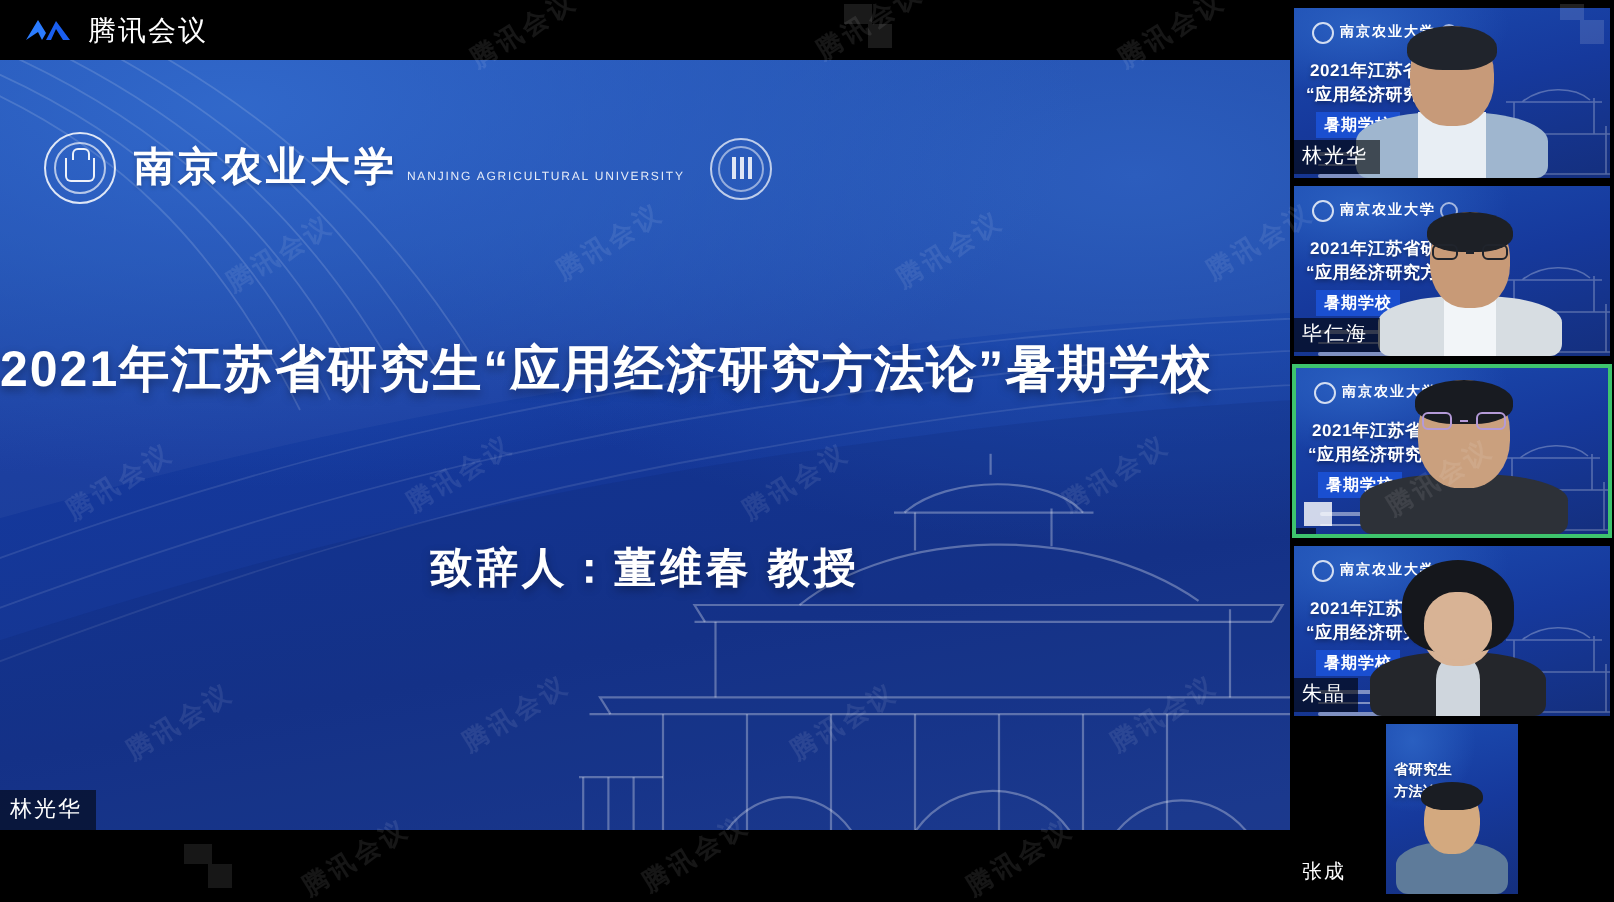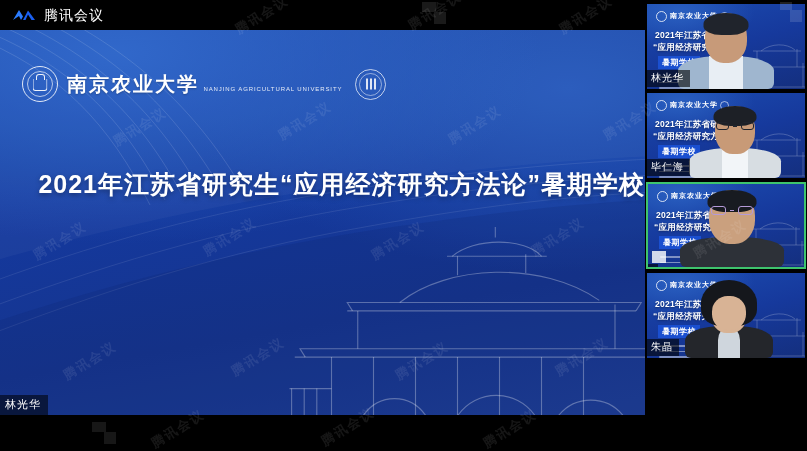--- a/index.html
+++ b/index.html
@@ -60,21 +60,21 @@
     text-shadow:0 1px 2px rgba(0,0,0,.25);
   }
   .uni-name-en { color:rgba(255,255,255,.88); font-size:6px; letter-spacing:.9px; margin-top:2px; }
   .seal2 { width:31px; height:31px; border-radius:50%; border:1.2px solid rgba(255,255,255,.7); position:relative; margin-left:4px; }
   .seal2:after{ content:""; position:absolute; inset:3px; border-radius:50%; border:1px solid rgba(255,255,255,.5); }
   .seal2 .bars{ position:absolute; left:50%; top:50%; transform:translate(-50%,-50%); display:flex; gap:2px; }
   .seal2 .bars i{ display:block; width:2px; height:11px; background:rgba(255,255,255,.85); }
 
   
   .slide-title {
-    position:absolute; left:0; right:0; top:138px; text-align:right;
+    position:absolute; left:0; right:0; top:138px; text-align:left;
     color:#fff; font-size:25px; font-weight:700; letter-spacing:1px;
     text-shadow:0 2px 5px rgba(0,0,0,.35);
   }
   .slide-heading {
     position:absolute; left:0; right:0; top:185px; text-align:center;
     color:#fff; font-size:37px; font-weight:700; letter-spacing:5px;
     text-shadow:0 3px 7px rgba(0,0,0,.4);
   }
   .slide-speaker {
     position:absolute; left:0; right:0; top:240px; text-align:center;
@@ -228,20 +228,21 @@
         <span class="seal2">
           <span class="bars">
               <i></i>
               <i></i>
               <i></i>
             </span>
         </span>
       </div>
 
       <div class="slide-title">2021年江苏省研究生“应用经济研究方法论”暑期学校</div>
+      <div class="slide-speaker">致辞人：董维春 教授</div>
     </div>
 
     <div class="share-name">林光华</div>
   </div>
 
   <div class="strip">
 
     <div class="tile" style="top:4px;height:85px;">
       <div class="vid">
         <div class="vbg">
@@ -365,20 +366,36 @@
           <div class="p-body" style="width:88px;height:32px;background:#24262b;"></div>
           <div class="p-shirt" style="width:22px;height:30px;background:#cfd6dd;bottom:0;border-radius:40% 40% 0 0;"></div>
           <div class="p-head" style="width:38px;height:47px;bottom:25px;background:#d8b395;"></div>
           <div class="p-hair" style="width:56px;height:46px;bottom:32px;background:#15171c;border-radius:50% 50% 36% 36%;"></div>
           <div style="position:absolute;left:50%;transform:translateX(-50%);bottom:28px;width:34px;height:34px;background:#d8b395;border-radius:46%;"></div>
         </div>
       </div>
       <span class="tile-name">朱晶</span>
     </div>
 
+    <div class="tile" style="top:362px;height:85px;">
+      <div class="vid" style="background:#000;">
+        <div style="position:absolute;left:46px;top:0;width:66px;height:85px;overflow:hidden;">
+          <div class="vbg">
+            <span class="mini-t1" style="left:4px;top:18px;font-size:7px;">省研究生</span>
+            <span class="mini-t2" style="left:4px;top:29px;font-size:7px;">方法论</span>
+          </div>
+          <div class="person" style="width:66px;height:85px;">
+            <div class="p-body" style="width:56px;height:26px;background:#5e7b9a;"></div>
+            <div class="p-head" style="width:28px;height:34px;bottom:20px;background:#d3a97f;"></div>
+            <div class="p-hair" style="width:31px;height:14px;bottom:42px;background:#1a1d23;"></div>
+          </div>
+        </div>
+      </div>
+      <span class="tile-name">张成</span>
+    </div>
   </div>
 
   <div class="wm">
     <span style="left:232px;top:6px;">腾讯会议</span>
     <span style="left:405px;top:2px;">腾讯会议</span>
     <span style="left:556px;top:6px;">腾讯会议</span>
     <span style="left:110px;top:118px;">腾讯会议</span>
     <span style="left:275px;top:112px;">腾讯会议</span>
     <span style="left:445px;top:116px;">腾讯会议</span>
     <span style="left:600px;top:112px;">腾讯会议</span>

